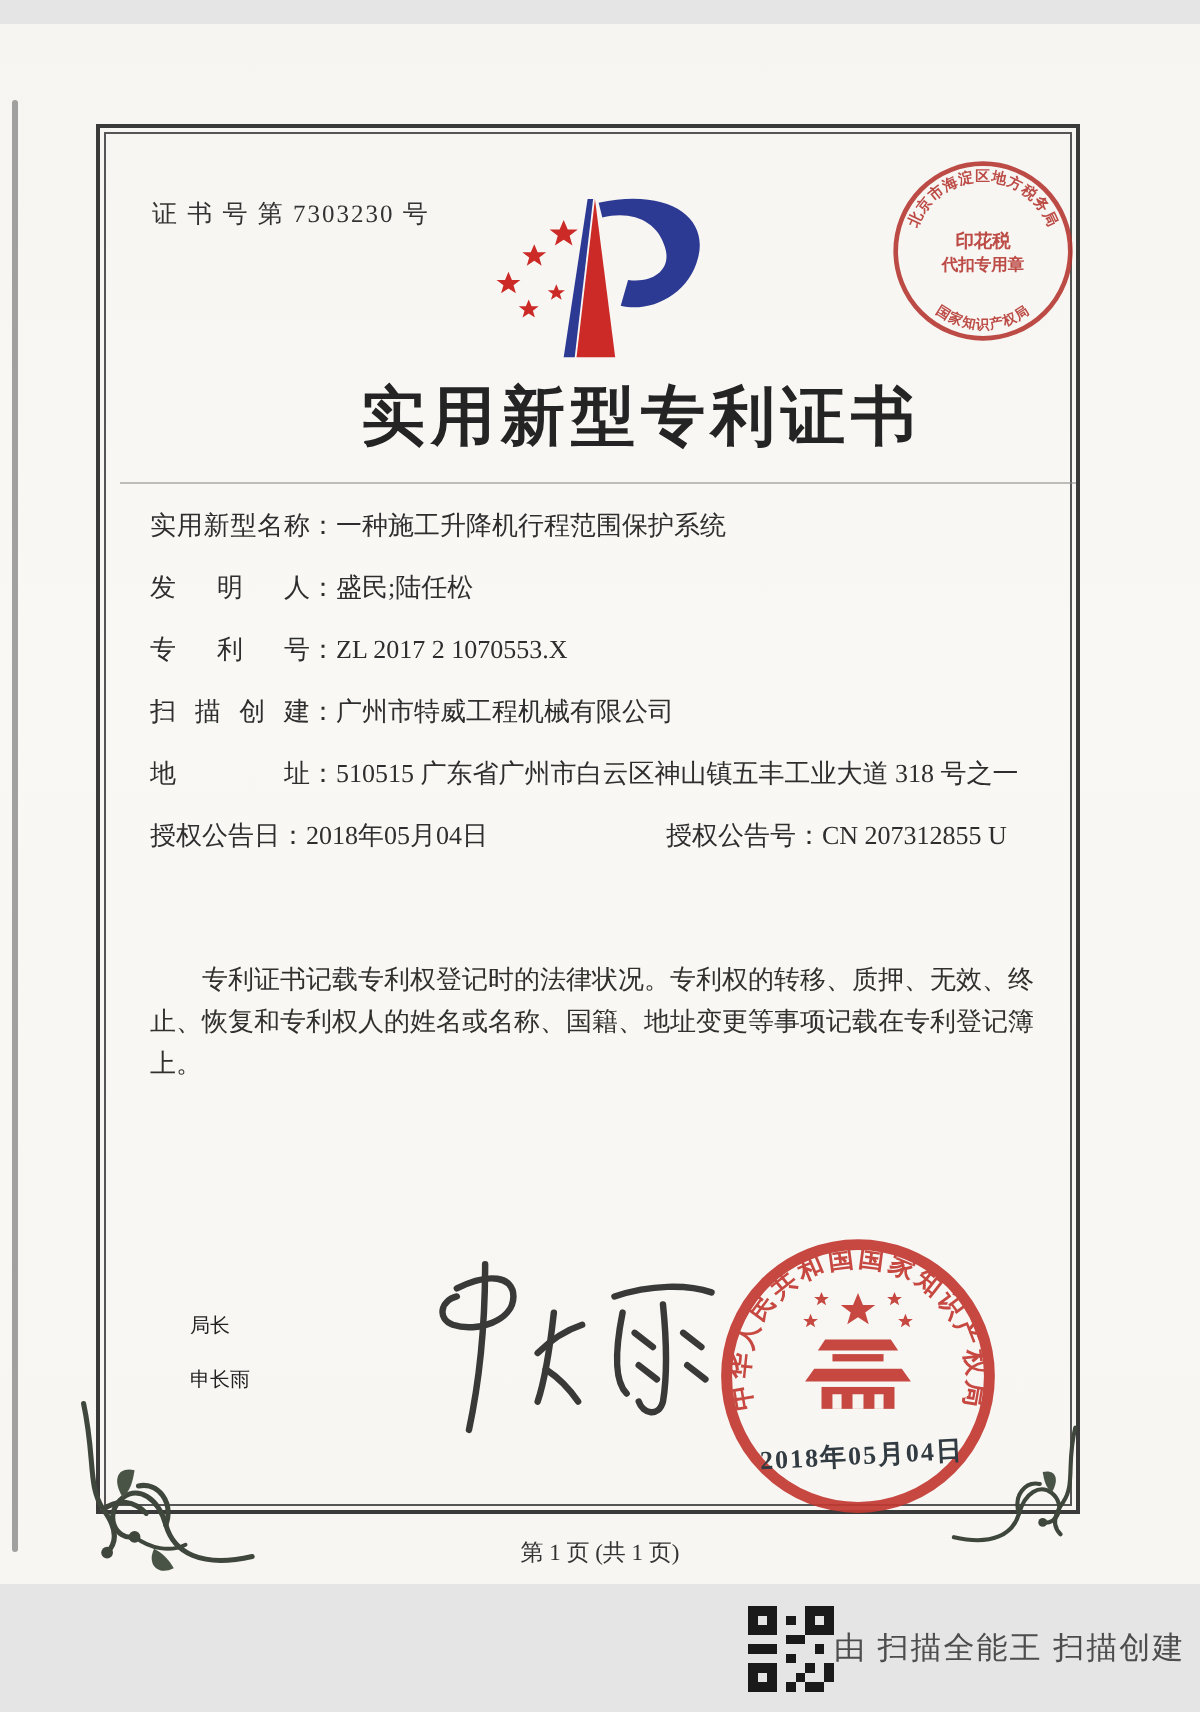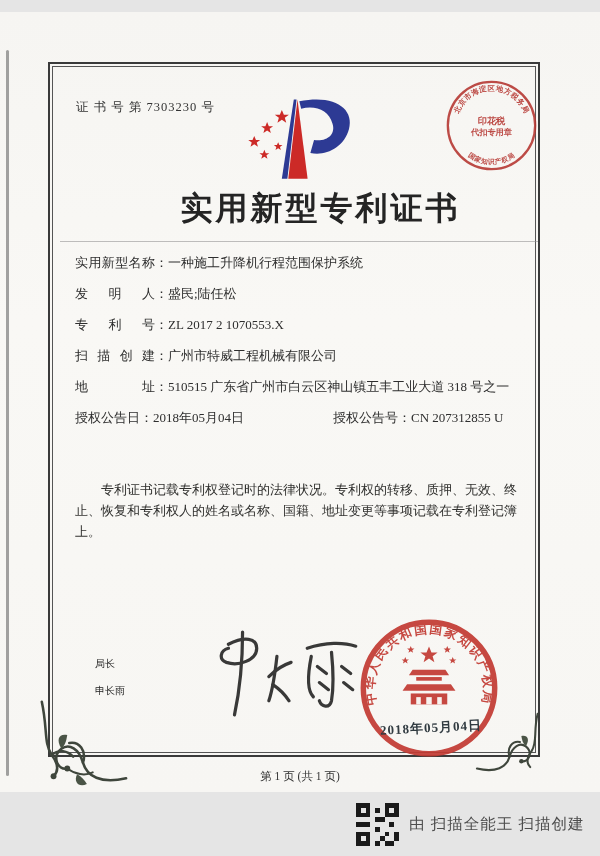--- a/index.html
+++ b/index.html
@@ -35,21 +35,21 @@
   .grant-right { position:absolute; left:258px; top:0; white-space:nowrap; }
   .paragraphs { position:absolute; left:75px; top:479px; width:453px; font-size:13px; line-height:21px; color:#30302e; }
   .paragraphs p { text-indent:2em; margin:0; }
   .signer { position:absolute; left:95px; top:650px; font-size:10px; line-height:27px; color:#222; }
   .signature-svg { position:absolute; left:198px; top:626px; width:172px; height:96px; }
   .office-seal { position:absolute; left:356px; top:615px; width:146px; height:146px; opacity:.92; }
   .seal-date { position:absolute; left:360px; top:719px; width:142px; text-align:center; font-size:13px; font-weight:bold; color:#313b41; transform:rotate(-3deg); letter-spacing:1px; }
   .page-footer { position:absolute; left:0; right:0; top:731px; text-align:center; font-size:11.5px; color:#333;margin-top:38px; }
   .flourish-bl { position:absolute; left:32px; top:690px; width:98px; height:102px; }
   .flourish-br { position:absolute; left:474px; top:696px; width:74px; height:86px; transform:scaleX(-1); }
-  .watermark { position:absolute; left:356px; top:803px; display:flex; align-items:center; gap:10px; }
+  .watermark { position:absolute; left:374px; top:803px; display:flex; align-items:center; }
   .qr-svg { width:43px; height:43px; }
   .wm-text { font-family:"Liberation Sans", sans-serif; font-size:15.5px; color:#4d4d4d; letter-spacing:1px; }
   .seal-red-text { font-family:"Liberation Serif", serif; }
 </style>
 </head>
 <body>
 
 <div id="canvas">
   <div class="paper"></div>
   <div class="scan-edge-left"></div>

